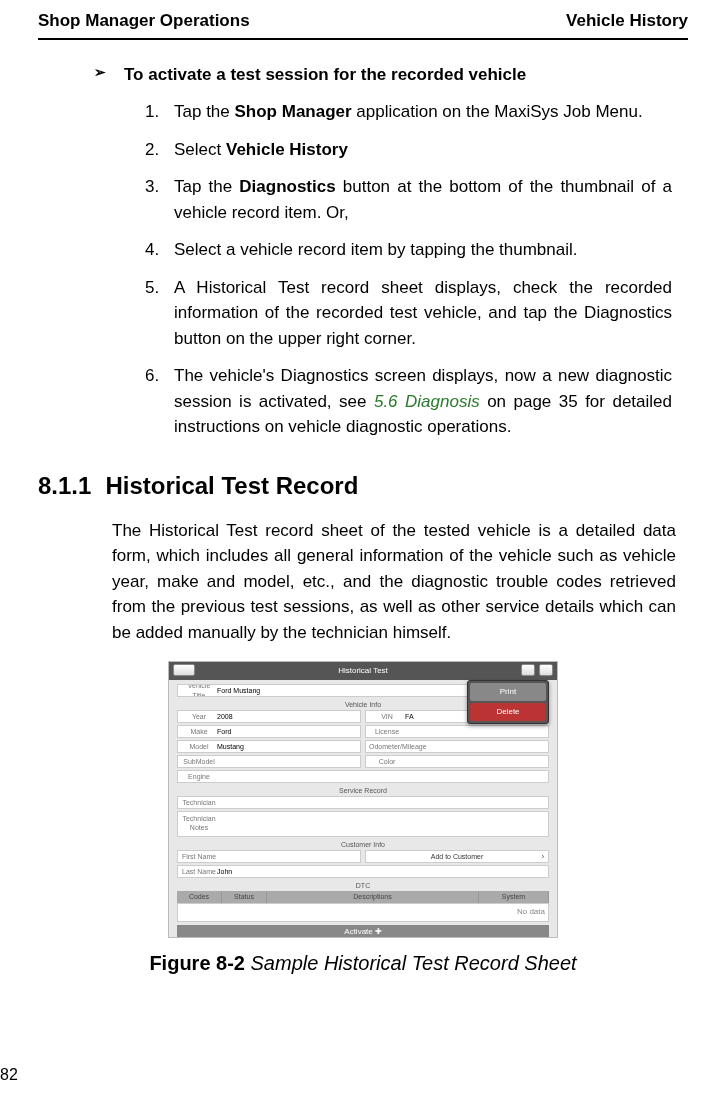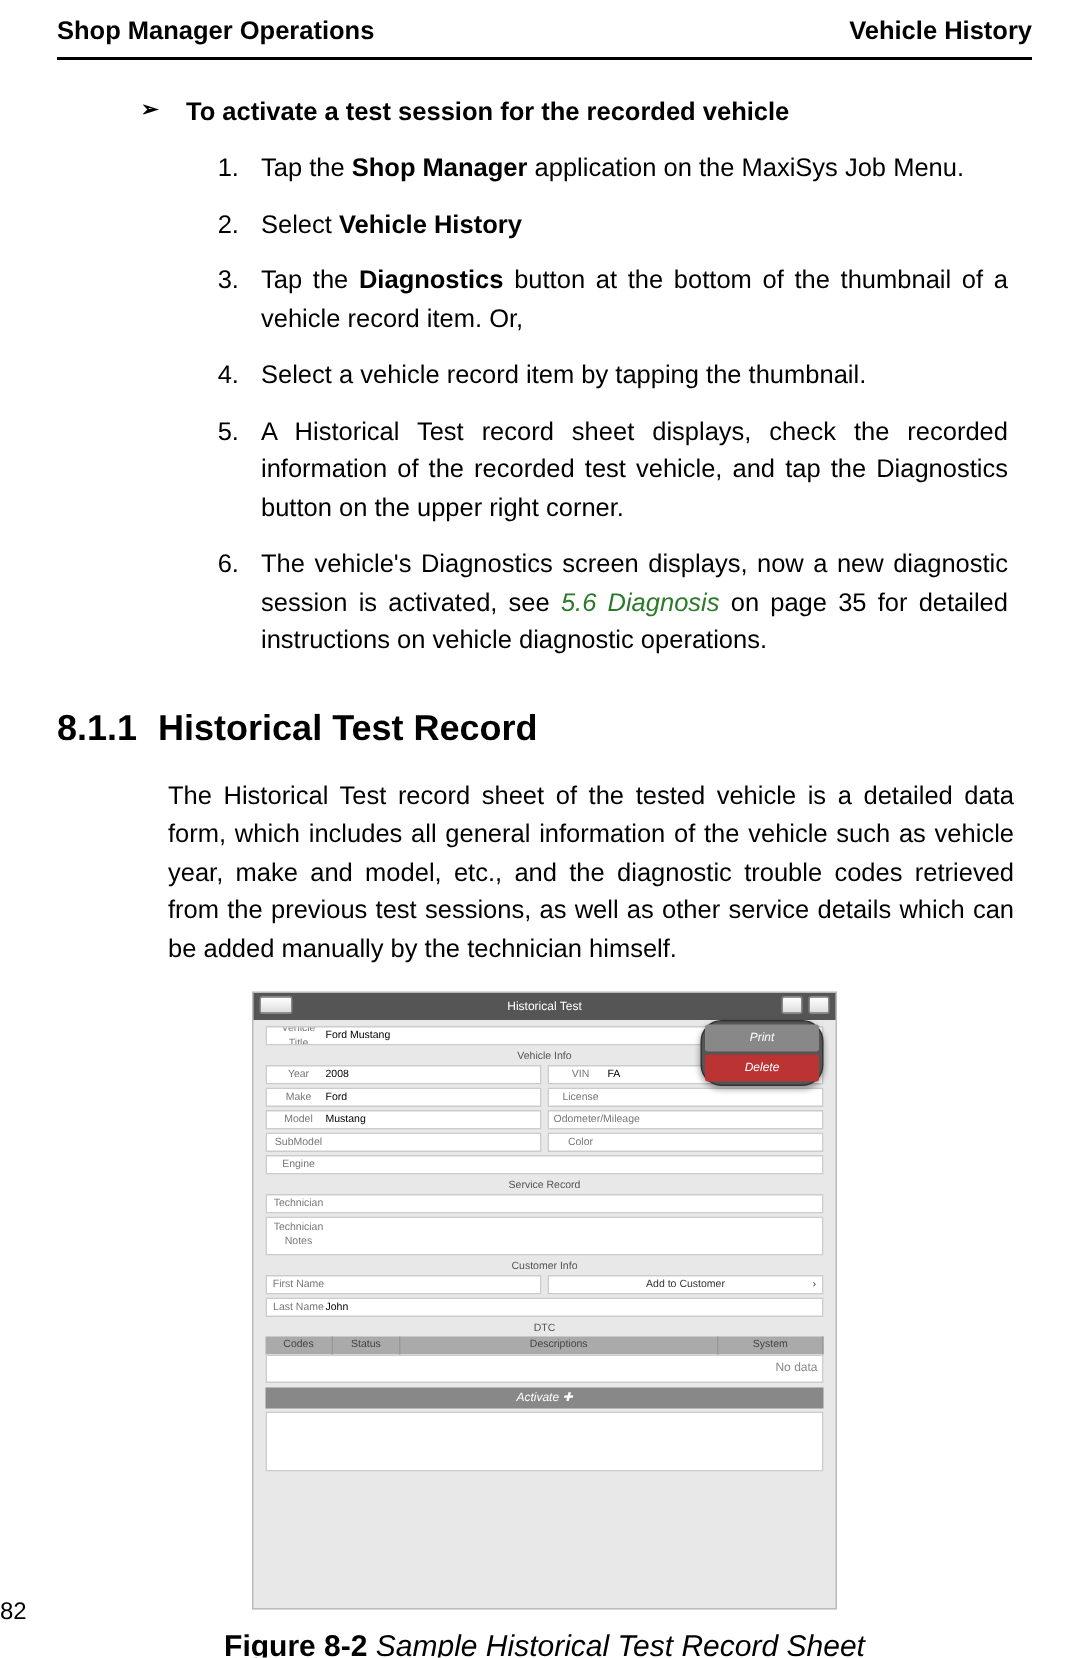--- a/index.html
+++ b/index.html
@@ -51,21 +51,21 @@
     .bodypara {
       margin-left: 74px;
       margin-right: 12px;
       text-align: justify;
       margin-bottom: 16px;
     }
     .xref { color: #2a7a2a; font-style: italic; }
     .figwrap { text-align: center; }
     .figure {
       width: 390px;
-      height: 412px;
+      height: 277px;
       margin: 0 auto 10px auto;
       border: 1px solid #bbb;
       background: #e8e8e8;
       font-size: 8px;
       color: #333;
       position: relative;
       display: flex;
       flex-direction: column;
     }
     .fig-top {
@@ -100,34 +100,33 @@
       height: 13px; display: flex; align-items: center;
       padding: 0 3px; font-size: 7px; flex: 1; overflow: hidden;
     }
     .flabel { color: #777; width: 36px; flex-shrink: 0; }
     .fval { color: #000; }
     .half { flex: 1; }
     .notes { height: 26px; align-items: flex-start; padding-top: 2px; }
     .menu-pop {
       position: absolute; right: 8px; top: 18px;
       width: 82px; background: #555; border: 1px solid #333;
-      border-radius: 14px; padding: 2px;
+      border-radius: 3px; padding: 2px;
       box-shadow: 0 2px 4px rgba(0,0,0,.4);
-      font-style: italic;
     }
     .menu-pop div {
       color: #fff; font-size: 8px; text-align: center;
       padding: 3px 0;
     }
     .menu-pop .mprint { background: #888; border-radius: 2px; margin-bottom: 2px; }
     .menu-pop .mdel { background: #b33; border-radius: 2px; }
     .dtc-head { background: #aaa; height: 12px; display: flex; font-size: 7px; color: #444; }
     .dtc-head span { border-right: 1px solid #999; padding: 1px 3px; }
     .nodata { background: #fff; text-align: right; padding: 3px; color: #888; font-size: 8px; border: 1px solid #ccc; }
-    .activate { background: #888; color: #fff; font-size: 8px; padding: 2px 4px; margin-top: 3px; font-style: italic; }
+    .activate { background: #888; color: #fff; font-size: 8px; padding: 2px 4px; margin-top: 3px; }
     .blank { background: #fff; border: 1px solid #ccc; height: 40px; margin-top: 2px; }
     .caption {
       font-size: 20px;
       margin-top: 6px;
     }
     .caption b { font-weight: bold; }
     .caption i { font-style: italic; }
     .pagenum {
       position: absolute;
       bottom: 18px;

